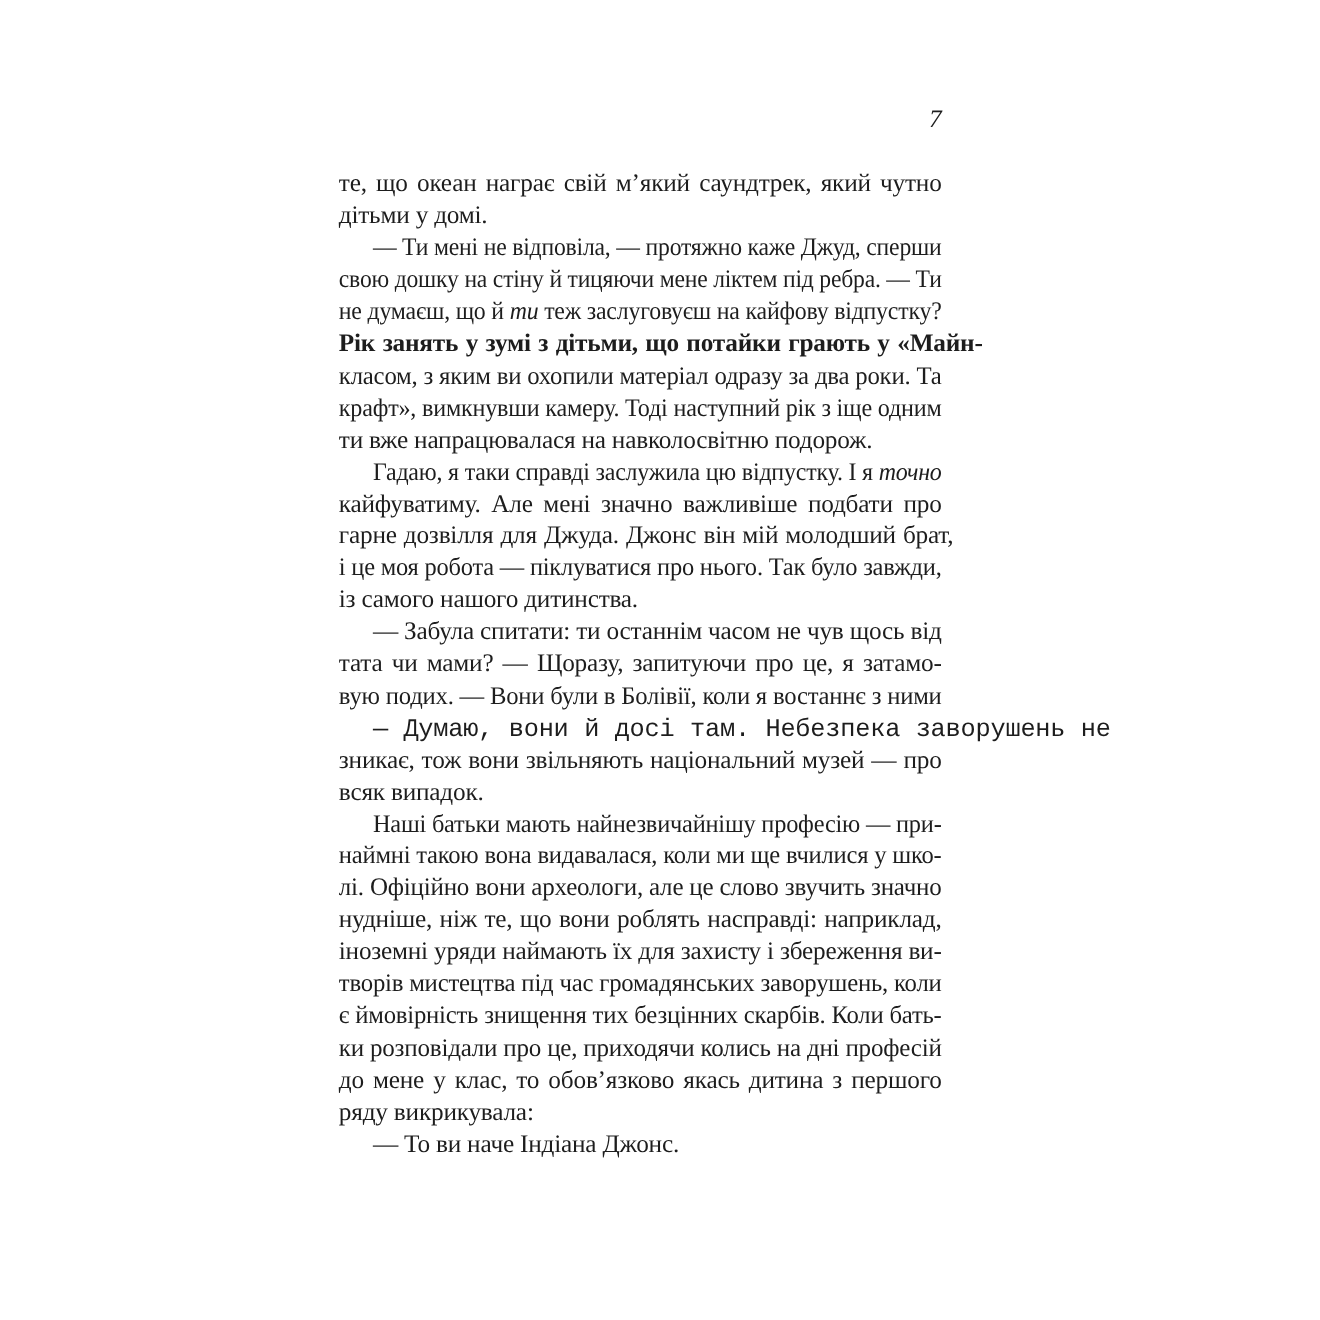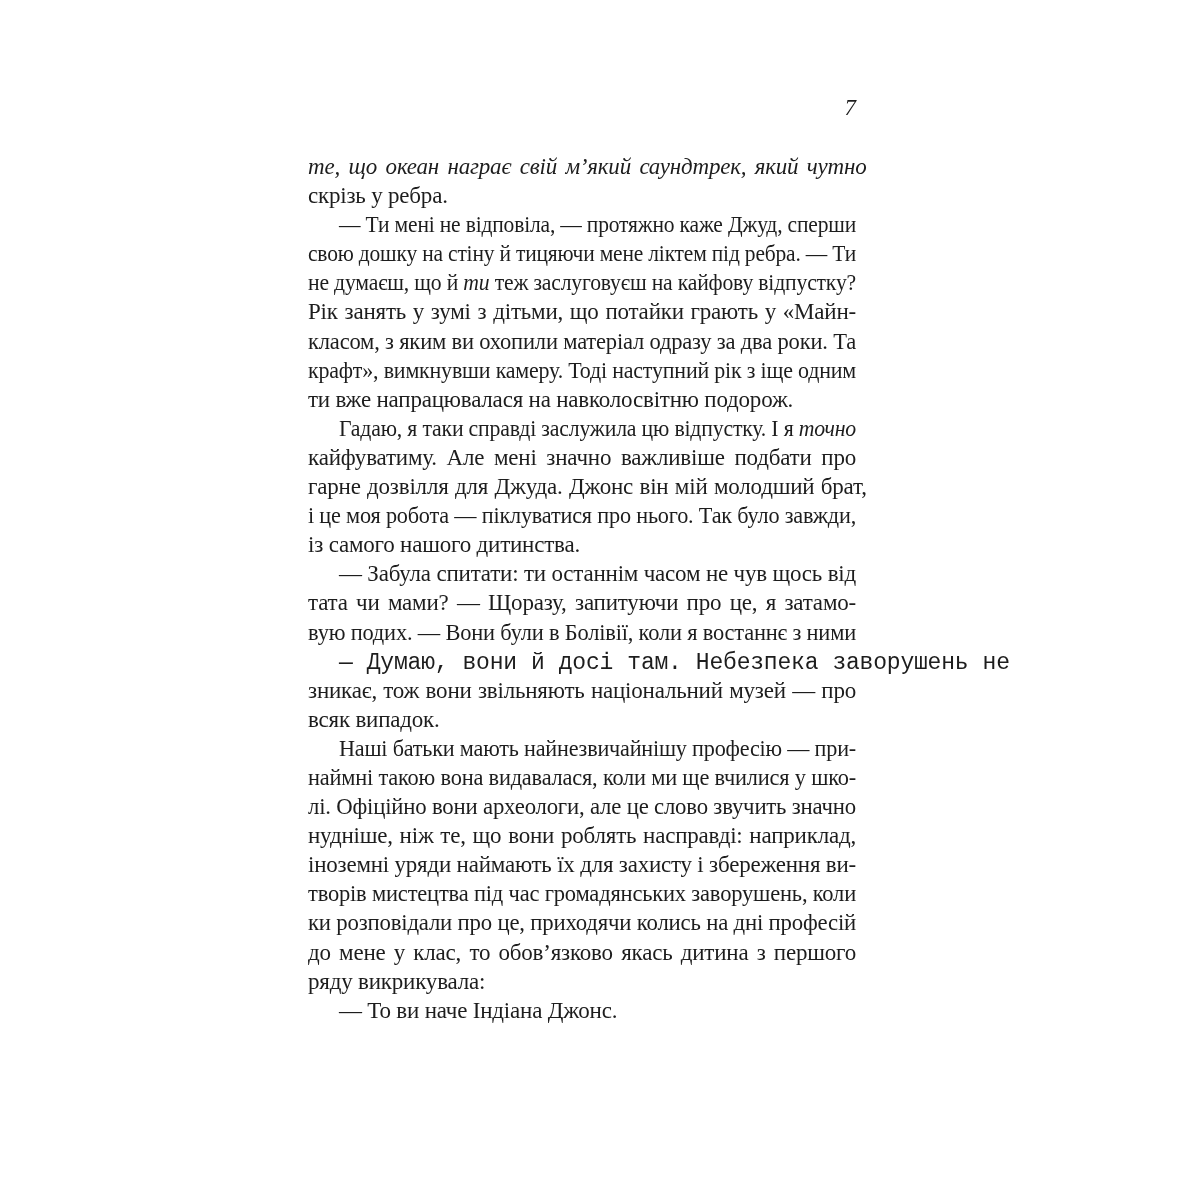--- a/index.html
+++ b/index.html
@@ -47,44 +47,45 @@
     transform-origin: 0 60%;
   }
   .it { font-style: italic; }
 </style>
 </head>
 <body>
 
 <div class="page">
   <div class="page-number">7</div>
   <div class="text-block">
-      <div class="line j"><span class="inner" style="word-spacing: 2.88477px; font-style: italic;"><span>те, що океан награє свій м’який саундтрек, який чутно</span></span></div>
-      <div class="line"><span class="inner"><span>скрізь у ребра.</span></span></div>
+      <div class="line j"><span class="inner" style="word-spacing: 2.88477px;"><span>те, що океан награє свій м’який саундтрек, який чутно</span></span></div>
+      <div class="line"><span class="inner"><span>дітьми у домі.</span></span></div>
       <div class="line ind j"><span class="inner" style="transform: scaleX(0.936992);"><span>— Ти мені не відповіла, — протяжно каже Джуд, сперши</span></span></div>
       <div class="line j"><span class="inner" style="transform: scaleX(0.934655);"><span>свою дошку на стіну й тицяючи мене ліктем під ребра. — Ти</span></span></div>
       <div class="line j"><span class="inner" style="transform: scaleX(0.942998);"><span>не думаєш, що й </span><span class="it">ти</span><span> теж заслуговуєш на кайфову відпустку?</span></span></div>
-      <div class="line j"><span class="inner" style="word-spacing: 1.20938px;"><span>Рік занять у зумі з дітьми, що потайки грають у «Майн-</span></span></div>
+      <div class="line j"><span class="inner" style="word-spacing: 1.20938px; font-weight: bold;"><span>Рік занять у зумі з дітьми, що потайки грають у «Майн-</span></span></div>
       <div class="line j"><span class="inner" style="transform: scaleX(0.980404);"><span>класом, з яким ви охопили матеріал одразу за два роки. Та</span></span></div>
       <div class="line j"><span class="inner" style="transform: scaleX(0.954626);"><span>крафт», вимкнувши камеру. Тоді наступний рік з іще одним</span></span></div>
       <div class="line"><span class="inner"><span>ти вже напрацювалася на навколосвітню подорож.</span></span></div>
       <div class="line ind j"><span class="inner" style="transform: scaleX(0.94732);"><span>Гадаю, я таки справді заслужила цю відпустку. І я </span><span class="it">точно</span></span></div>
       <div class="line j"><span class="inner" style="word-spacing: 4.17188px;"><span>кайфуватиму. Але мені значно важливіше подбати про</span></span></div>
       <div class="line j"><span class="inner" style="word-spacing: 0.863281px;"><span>гарне дозвілля для Джуда. Джонс він мій молодший брат,</span></span></div>
       <div class="line j"><span class="inner" style="transform: scaleX(0.966783);"><span>і це моя робота — піклуватися про нього. Так було завжди,</span></span></div>
       <div class="line"><span class="inner"><span>із самого нашого дитинства.</span></span></div>
       <div class="line ind j"><span class="inner" style="transform: scaleX(0.99994);"><span>— Забула спитати: ти останнім часом не чув щось від</span></span></div>
       <div class="line j"><span class="inner" style="word-spacing: 2.81076px;"><span>тата чи мами? — Щоразу, запитуючи про це, я затамо-</span></span></div>
       <div class="line j"><span class="inner" style="transform: scaleX(0.976039);"><span>вую подих. — Вони були в Болівії, коли я востаннє з ними</span></span></div>
       <div class="line ind j"><span class="inner" style="word-spacing: 0.53125px; font-family: Liberation Mono, monospace;"><span>— Думаю, вони й досі там. Небезпека заворушень не</span></span></div>
       <div class="line j"><span class="inner" style="word-spacing: 0.785714px;"><span>зникає, тож вони звільняють національний музей — про</span></span></div>
       <div class="line"><span class="inner"><span>всяк випадок.</span></span></div>
       <div class="line ind j"><span class="inner" style="transform: scaleX(0.963822);"><span>Наші батьки мають найнезвичайнішу професію — при-</span></span></div>
       <div class="line j"><span class="inner" style="transform: scaleX(0.972251);"><span>наймні такою вона видавалася, коли ми ще вчилися у шко-</span></span></div>
       <div class="line j"><span class="inner" style="transform: scaleX(0.989868);"><span>лі. Офіційно вони археологи, але це слово звучить значно</span></span></div>
       <div class="line j"><span class="inner" style="word-spacing: 1.22768px;"><span>нудніше, ніж те, що вони роблять насправді: наприклад,</span></span></div>
       <div class="line j"><span class="inner" style="transform: scaleX(0.99815);"><span>іноземні уряди наймають їх для захисту і збереження ви-</span></span></div>
       <div class="line j"><span class="inner" style="transform: scaleX(0.97879);"><span>творів мистецтва під час громадянських заворушень, коли</span></span></div>
+      <div class="line j"><span class="inner" style="transform: scaleX(0.977862);"><span>є ймовірність знищення тих безцінних скарбів. Коли бать-</span></span></div>
       <div class="line j"><span class="inner" style="transform: scaleX(0.990343);"><span>ки розповідали про це, приходячи колись на дні професій</span></span></div>
       <div class="line j"><span class="inner" style="word-spacing: 2.70312px;"><span>до мене у клас, то обов’язково якась дитина з першого</span></span></div>
       <div class="line"><span class="inner"><span>ряду викрикувала:</span></span></div>
       <div class="line ind"><span class="inner"><span>— То ви наче Індіана Джонс.</span></span></div>
     </div>
 </div>
 
 </body></html>

